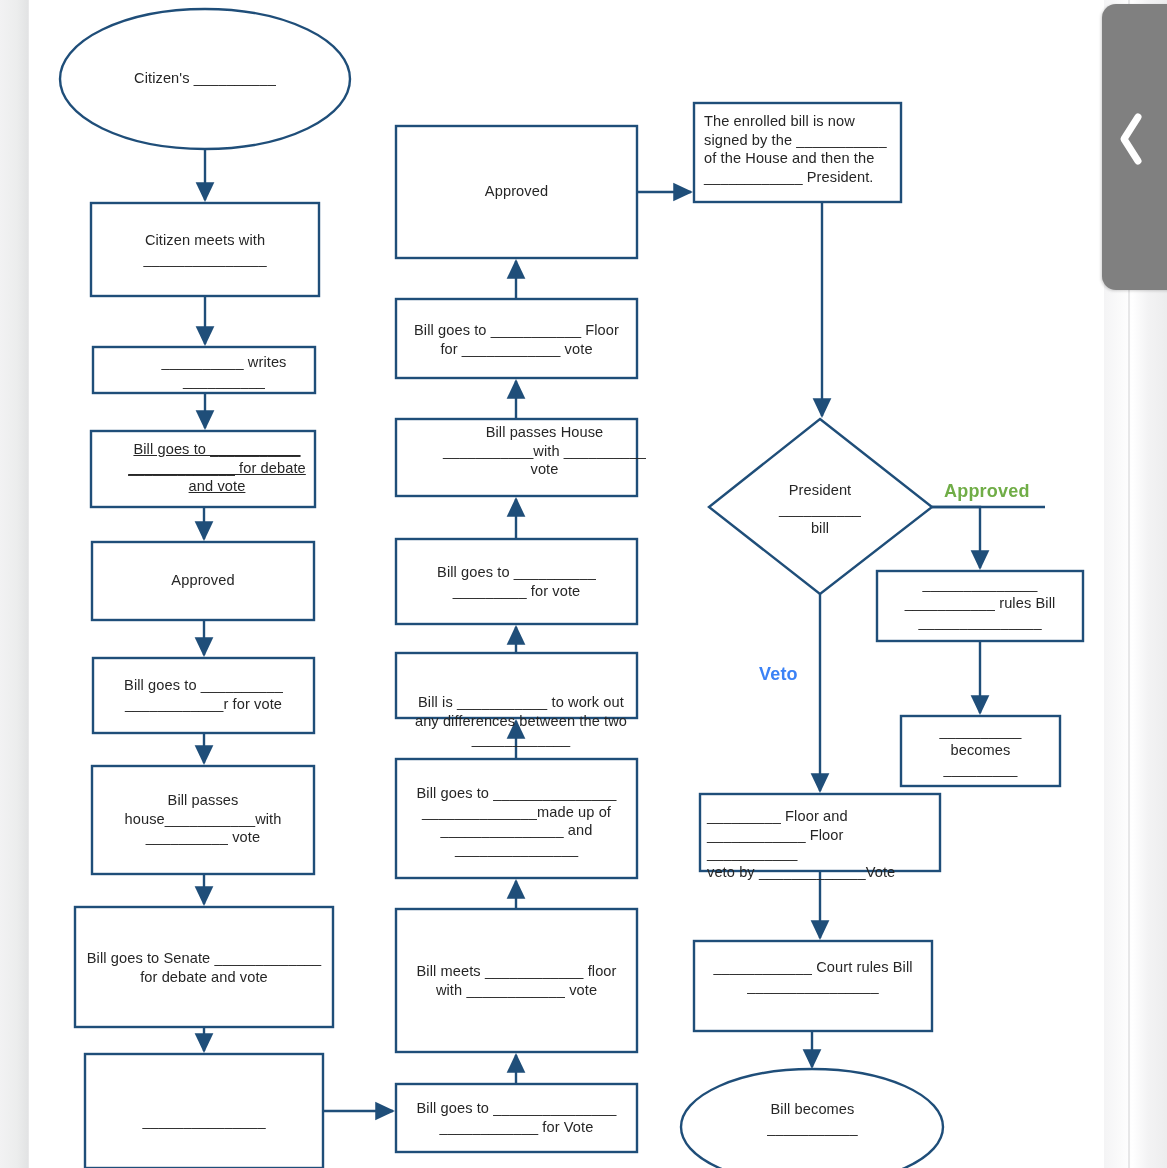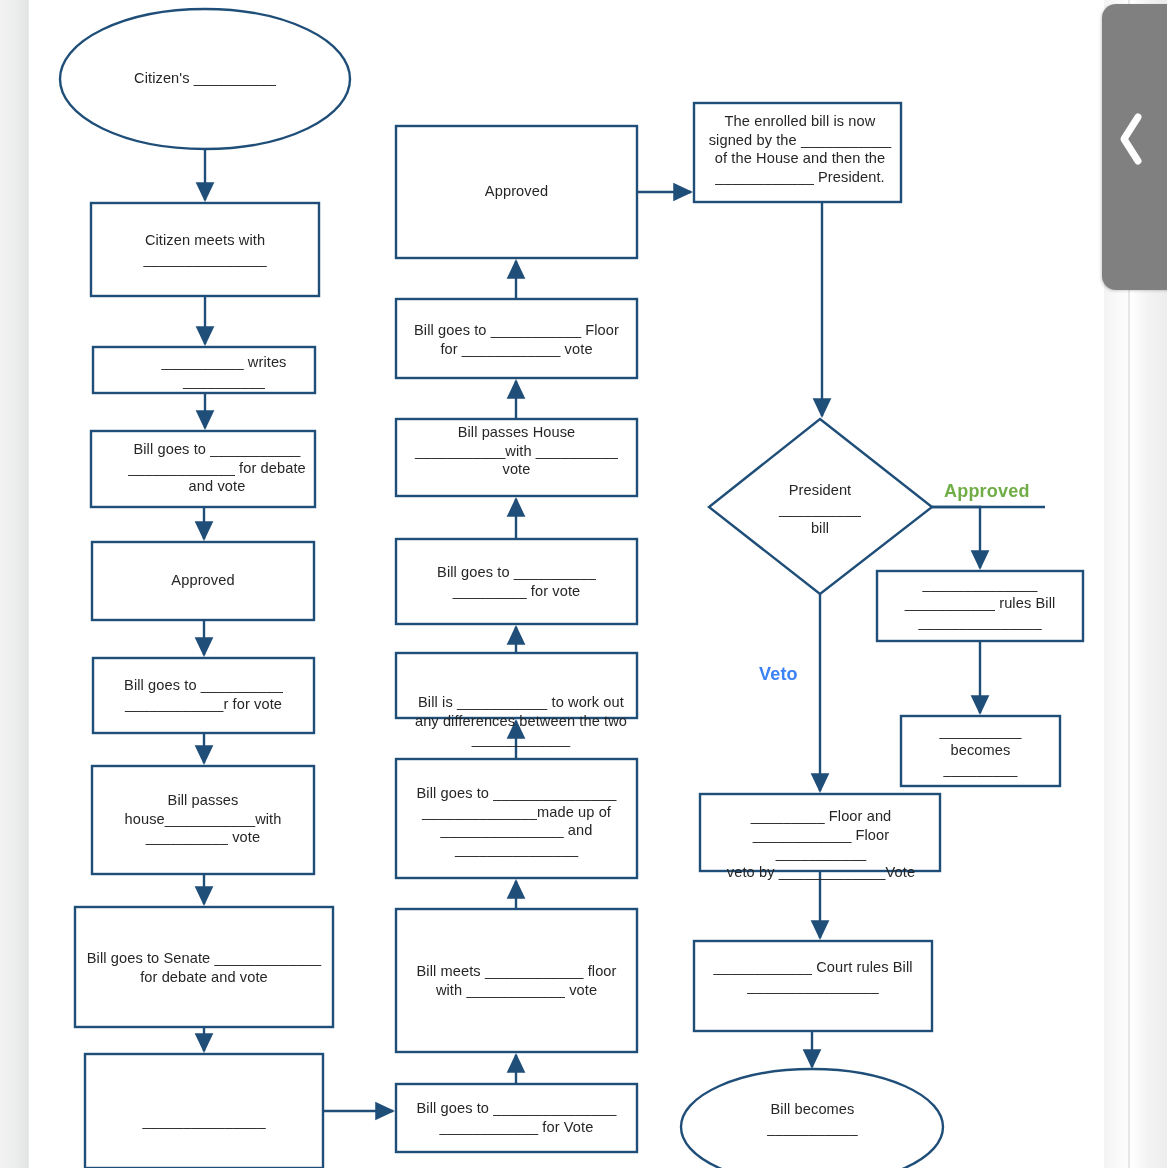--- a/index.html
+++ b/index.html
@@ -73,21 +73,21 @@
     position: absolute;
     color: #262626;
     font-family: "Liberation Sans", sans-serif;
     font-size: 14.6px;
     line-height: 19px;
     text-align: center;
     white-space: pre-line;
     letter-spacing: .1px;
     pointer-events: none;
   }
-  .node-text.left   { text-align: center; }
+  .node-text.left   { text-align: left; }
   .node-text.tight  { line-height: 18.5px; }
   .edge-label {
     position: absolute;
     font-family: "Liberation Sans", sans-serif;
     font-size: 18px;
     font-weight: bold;
     letter-spacing: .2px;
   }
 </style>
 </head>
@@ -186,21 +186,21 @@
       <line x1="932" y1="507" x2="1045" y2="507"></line>
     </g>
   </svg>
   </div>
 
   <div class="node-text" style="left:61px;  top:69px;  width:288px;">Citizen's __________</div>
   <div class="node-text" style="left:91px;  top:231px; width:228px;">Citizen meets with
 _______________</div>
   <div class="node-text" style="left:93px;  top:353px; width:222px;padding-left:20px;">__________ writes
 __________</div>
-  <div class="node-text tight" style="left:91px; top:440px; width:252px;">Bill goes to ___________
+  <div class="node-text tight" style="left:91px; top:440px; width:252px;text-decoration:underline;">Bill goes to ___________
 _____________ for debate
 and vote</div>
   <div class="node-text" style="left:92px;  top:571px; width:222px;">Approved</div>
   <div class="node-text" style="left:93px;  top:676px; width:221px;">Bill goes to __________
 ____________r for vote</div>
   <div class="node-text tight" style="left:92px; top:791px; width:222px;">Bill passes
 house___________with
 __________ vote</div>
   <div class="node-text" style="left:75px;  top:949px; width:258px;">Bill goes to Senate _____________
 for debate and vote</div>
@@ -212,21 +212,21 @@
 with ____________ vote</div>
   <div class="node-text tight" style="left:396px; top:784px; width:241px;">Bill goes to _______________
 ______________made up of
 _______________ and
 _______________</div>
   <div class="node-text tight" style="left:396px; top:693px; width:250px;">Bill is ___________ to work out
 any differences between the two
 ____________</div>
   <div class="node-text" style="left:396px; top:563px;  width:241px;">Bill goes to __________
 _________ for vote</div>
-  <div class="node-text tight" style="left:396px; top:423px; width:241px;">Bill passes House
+  <div class="node-text tight" style="left:396px; top:423px; width:241px;padding-left:28px;">Bill passes House
 ___________with __________
 vote</div>
   <div class="node-text" style="left:396px; top:321px;  width:241px;">Bill goes to ___________ Floor
 for ____________ vote</div>
   <div class="node-text" style="left:396px; top:182px;  width:241px;">Approved</div>
 
   <div class="node-text left tight" style="left:704px; top:112px; width:192px;">The enrolled bill is now
 signed by the ___________
 of the House and then the
 ____________ President.</div>

